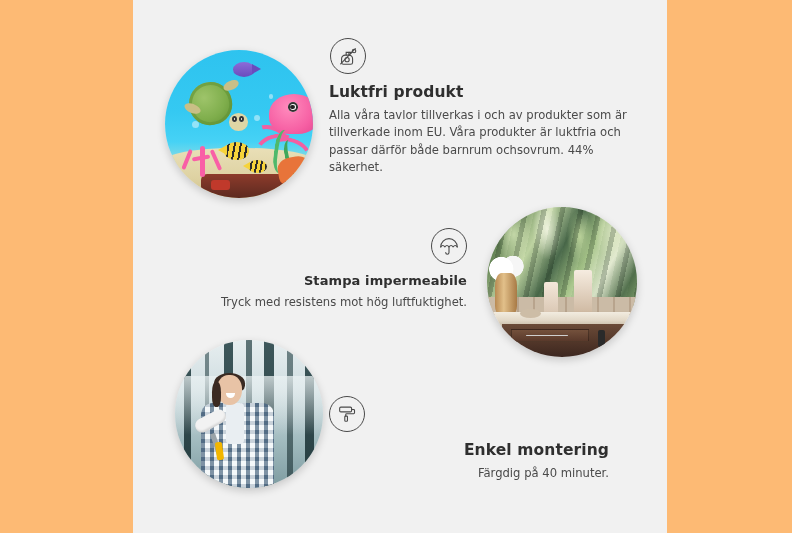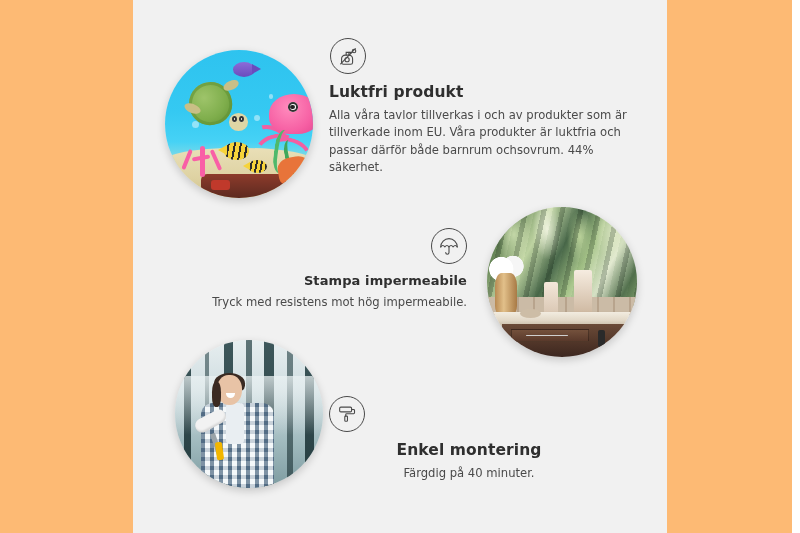--- a/index.html
+++ b/index.html
@@ -193,21 +193,21 @@
   
   #feature-odour{left:196px;top:38px;width:300px;text-align:left;}
   #feature-odour .icon-circle{margin:0 0 0 1px;}
 
   
   #feature-water{left:34px;top:228px;width:300px;text-align:right;}
   #feature-water .ic-wrap{display:flex;justify-content:flex-end;}
   #feature-water .f-title{font-size:13px;}
 
   
-  #feature-mount{left:196px;top:396px;width:280px;text-align:center;}
+  #feature-mount{left:196px;top:396px;width:280px;text-align:right;}
 </style>
 </head>
 <body>
 
 <div id="stage">
   <div class="panel">
 
     <div class="photo" id="photo-sea">
       <div class="inner">
         <div class="sea-bg"></div>
@@ -267,21 +267,21 @@
       <div class="ic-wrap">
         <div class="icon-circle">
           <svg width="22" height="22" viewBox="0 0 24 24" fill="none" stroke="#4a4a4a" stroke-width="1.2" stroke-linecap="round" stroke-linejoin="round">
             <path d="M3 13a9 9 0 0 1 18 0"></path>
             <path d="M3 13c1.5-2 3-2 4.5 0 1.5-2 3-2 4.5 0 1.5-2 3-2 4.5 0 1.5-2 3-2 4.5 0"></path>
             <path d="M12 13v6.2a1.8 1.8 0 0 1-3.6 0"></path>
           </svg>
         </div>
       </div>
       <div class="f-title">Stampa impermeabile</div>
-      <div class="f-desc">Tryck med resistens mot hög impermeabile.</div>
+      <div class="f-desc">Tryck med resistens mot hög luftfuktighet.</div>
     </div>
 
     <div class="photo" id="photo-bath">
       <div class="inner">
         <div class="bath-wall"></div>
         <div class="backsplash"></div>
         <div class="bottleA"></div>
         <div class="bottleB"></div>
         <div class="flowers"></div>
         <div class="vase"></div>

